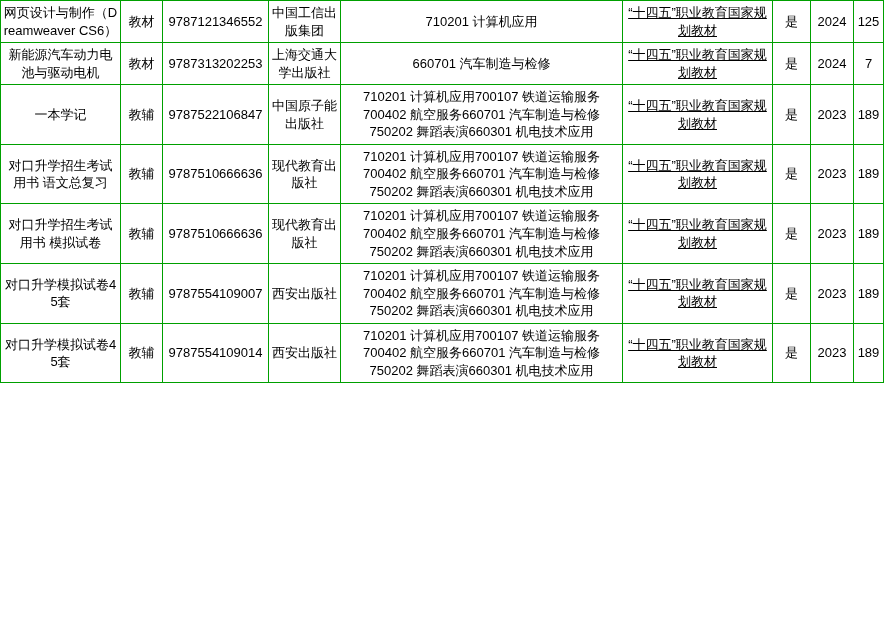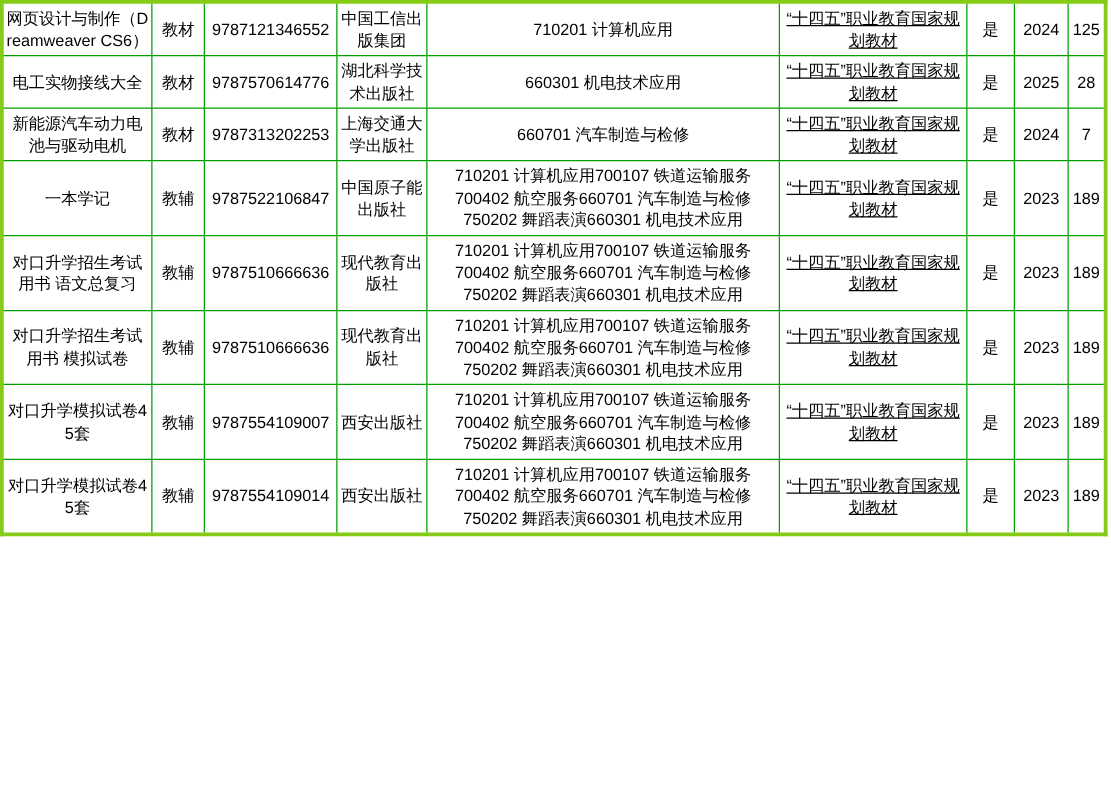--- a/index.html
+++ b/index.html
@@ -10,21 +10,21 @@
   body {
     font-family: "Liberation Sans", sans-serif;
     width: 889px;
     height: 641px;
     overflow: hidden;
   }
   #book-table {
     border-collapse: collapse;
     table-layout: fixed;
     width: 816px;
-    border: 3px solid #84cc16;
+    border: 1px solid #84cc16;
   }
   #book-table td {
     border: 1px solid #00a000;
     font-size: 13px;
     color: #000000;
     padding: 3px 2px;
     line-height: 1.35;
     vertical-align: middle;
     text-align: center;
     word-break: break-all;
@@ -88,31 +88,20 @@
       <tr>
         <td class="cell-title">网页设计与制作（Dreamweaver CS6）</td>
         <td class="cell-type">教材</td>
         <td class="cell-isbn">9787121346552</td>
         <td class="cell-press">中国工信出版集团</td>
         <td class="cell-major">710201  计算机应用</td>
         <td class="cell-plan">“十四五”职业教育国家规划教材</td>
         <td class="cell-yes">是</td>
         <td class="cell-year">2024</td>
         <td class="cell-count">125</td>
-      </tr>
-      <tr>
-        <td class="cell-title">电工实物接线大全</td>
-        <td class="cell-type">教材</td>
-        <td class="cell-isbn">9787570614776</td>
-        <td class="cell-press">湖北科学技术出版社</td>
-        <td class="cell-major">660301  机电技术应用</td>
-        <td class="cell-plan">“十四五”职业教育国家规划教材</td>
-        <td class="cell-yes">是</td>
-        <td class="cell-year">2025</td>
-        <td class="cell-count">28</td>
       </tr>
       <tr>
         <td class="cell-title">新能源汽车动力电池与驱动电机</td>
         <td class="cell-type">教材</td>
         <td class="cell-isbn">9787313202253</td>
         <td class="cell-press">上海交通大学出版社</td>
         <td class="cell-major">660701  汽车制造与检修</td>
         <td class="cell-plan">“十四五”职业教育国家规划教材</td>
         <td class="cell-yes">是</td>
         <td class="cell-year">2024</td>

